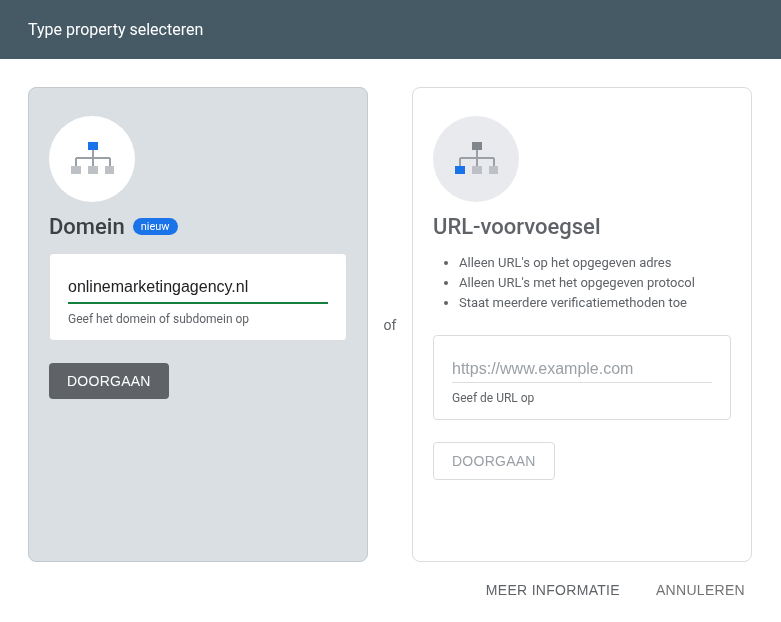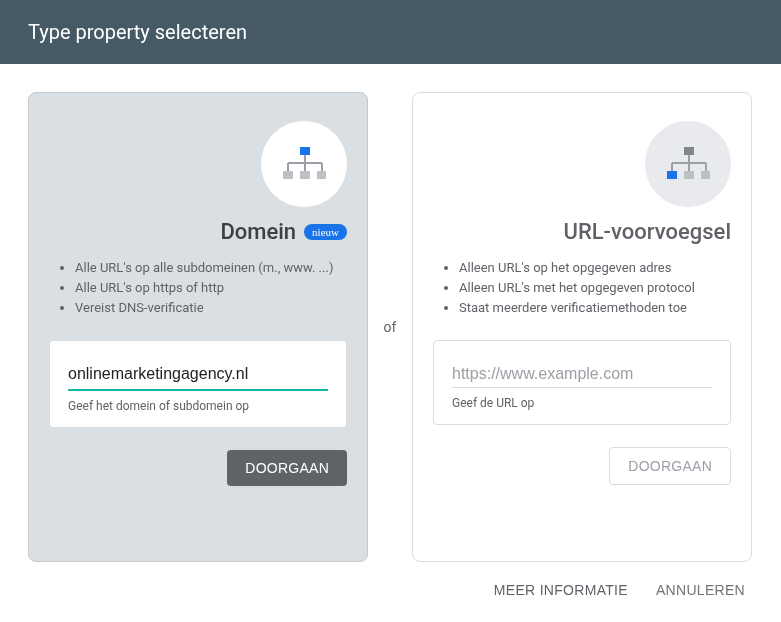--- a/index.html
+++ b/index.html
@@ -15,38 +15,38 @@
     width: 781px;
     height: 622px;
     display: flex;
     flex-direction: column;
     box-shadow: 0 4px 20px rgba(0,0,0,0.2);
   }
   .header {
     background: #455a64;
     color: #fff;
     padding: 20px 28px;
-    font-size: 20px;
+    font-size: 16px;
     font-weight: 400;
   }
   .content {
     flex: 1;
     padding: 28px 28px 0 28px;
     display: flex;
     align-items: stretch;
     gap: 0;
   }
   .card {
     border: 1px solid #dadce0;
     border-radius: 8px;
     padding: 28px 20px 24px 20px;
     width: 340px;
     display: flex;
     flex-direction: column;
-    align-items: flex-end;
+    align-items: flex-start;
   }
   .card.selected {
     background: #dadfe3;
     border-color: #c4c9cd;
   }
   .separator {
     display: flex;
     align-items: center;
     justify-content: center;
     width: 44px;
@@ -80,42 +80,41 @@
   .card:not(.selected) .card-title {
     color: #5f6368;
   }
   .badge {
     background: #1a73e8;
     color: #fff;
     font-size: 11px;
     padding: 2px 8px;
     border-radius: 10px;
     font-weight: 400;
-    font-family: Liberation Serif, serif;
   }
   .bullets {
     list-style: disc;
     color: #5f6368;
     font-size: 13px;
     line-height: 1.55;
     padding-left: 26px;
     align-self: stretch;
     margin-bottom: 22px;
   }
   .input-box {
     background: #fff;
     border: 1px solid #dadce0;
     border-radius: 4px;
     padding: 20px 18px 14px 18px;
     align-self: stretch;
     margin-bottom: 22px;
   }
   .domain-input {
     border: none;
-    border-bottom: 2px solid #14b8a6;
+    border-bottom: 2px solid #15803d;
     width: 100%;
     font-size: 16px;
     padding: 4px 0 6px 0;
     outline: none;
     color: #202124;
     background: transparent;
   }
   .url-input {
     border: none;
     width: 100%;
@@ -152,21 +151,21 @@
   }
   .btn.disabled {
     background: #fff;
     color: #9aa0a6;
     border: 1px solid #dadce0;
     cursor: default;
   }
   .footer {
     display: flex;
     justify-content: flex-end;
-    gap: 28px;
+    gap: 36px;
     padding: 20px 36px 24px 36px;
     margin-left: 48px;
   }
   .footer-btn {
     background: none;
     border: none;
     font-size: 14px;
     font-weight: 500;
     letter-spacing: 0.3px;
     cursor: pointer;
@@ -197,25 +196,20 @@
           <line x1="40" y1="18" x2="40" y2="26" stroke="#9aa0a6" stroke-width="2"></line>
           <rect x="1" y="26" width="10" height="8" fill="#bdc1c6"></rect>
           <rect x="18" y="26" width="10" height="8" fill="#bdc1c6"></rect>
           <rect x="35" y="26" width="10" height="8" fill="#bdc1c6"></rect>
         </svg>
       </div>
       <div class="title-row">
         <span class="card-title">Domein</span>
         <span class="badge">nieuw</span>
       </div>
-      <ul class="bullets">
-        <li>Alle URL's op alle subdomeinen (m., www. ...)</li>
-        <li>Alle URL's op https of http</li>
-        <li>Vereist DNS-verificatie</li>
-      </ul>
       <div class="input-box">
         <input class="domain-input" type="text" value="onlinemarketingagency.nl" style="">
         <div class="helper">Geef het domein of subdomein op</div>
       </div>
       <button class="btn primary">DOORGAAN</button>
     </div>
 
     <div class="separator">
       <span>of</span>
     </div>

